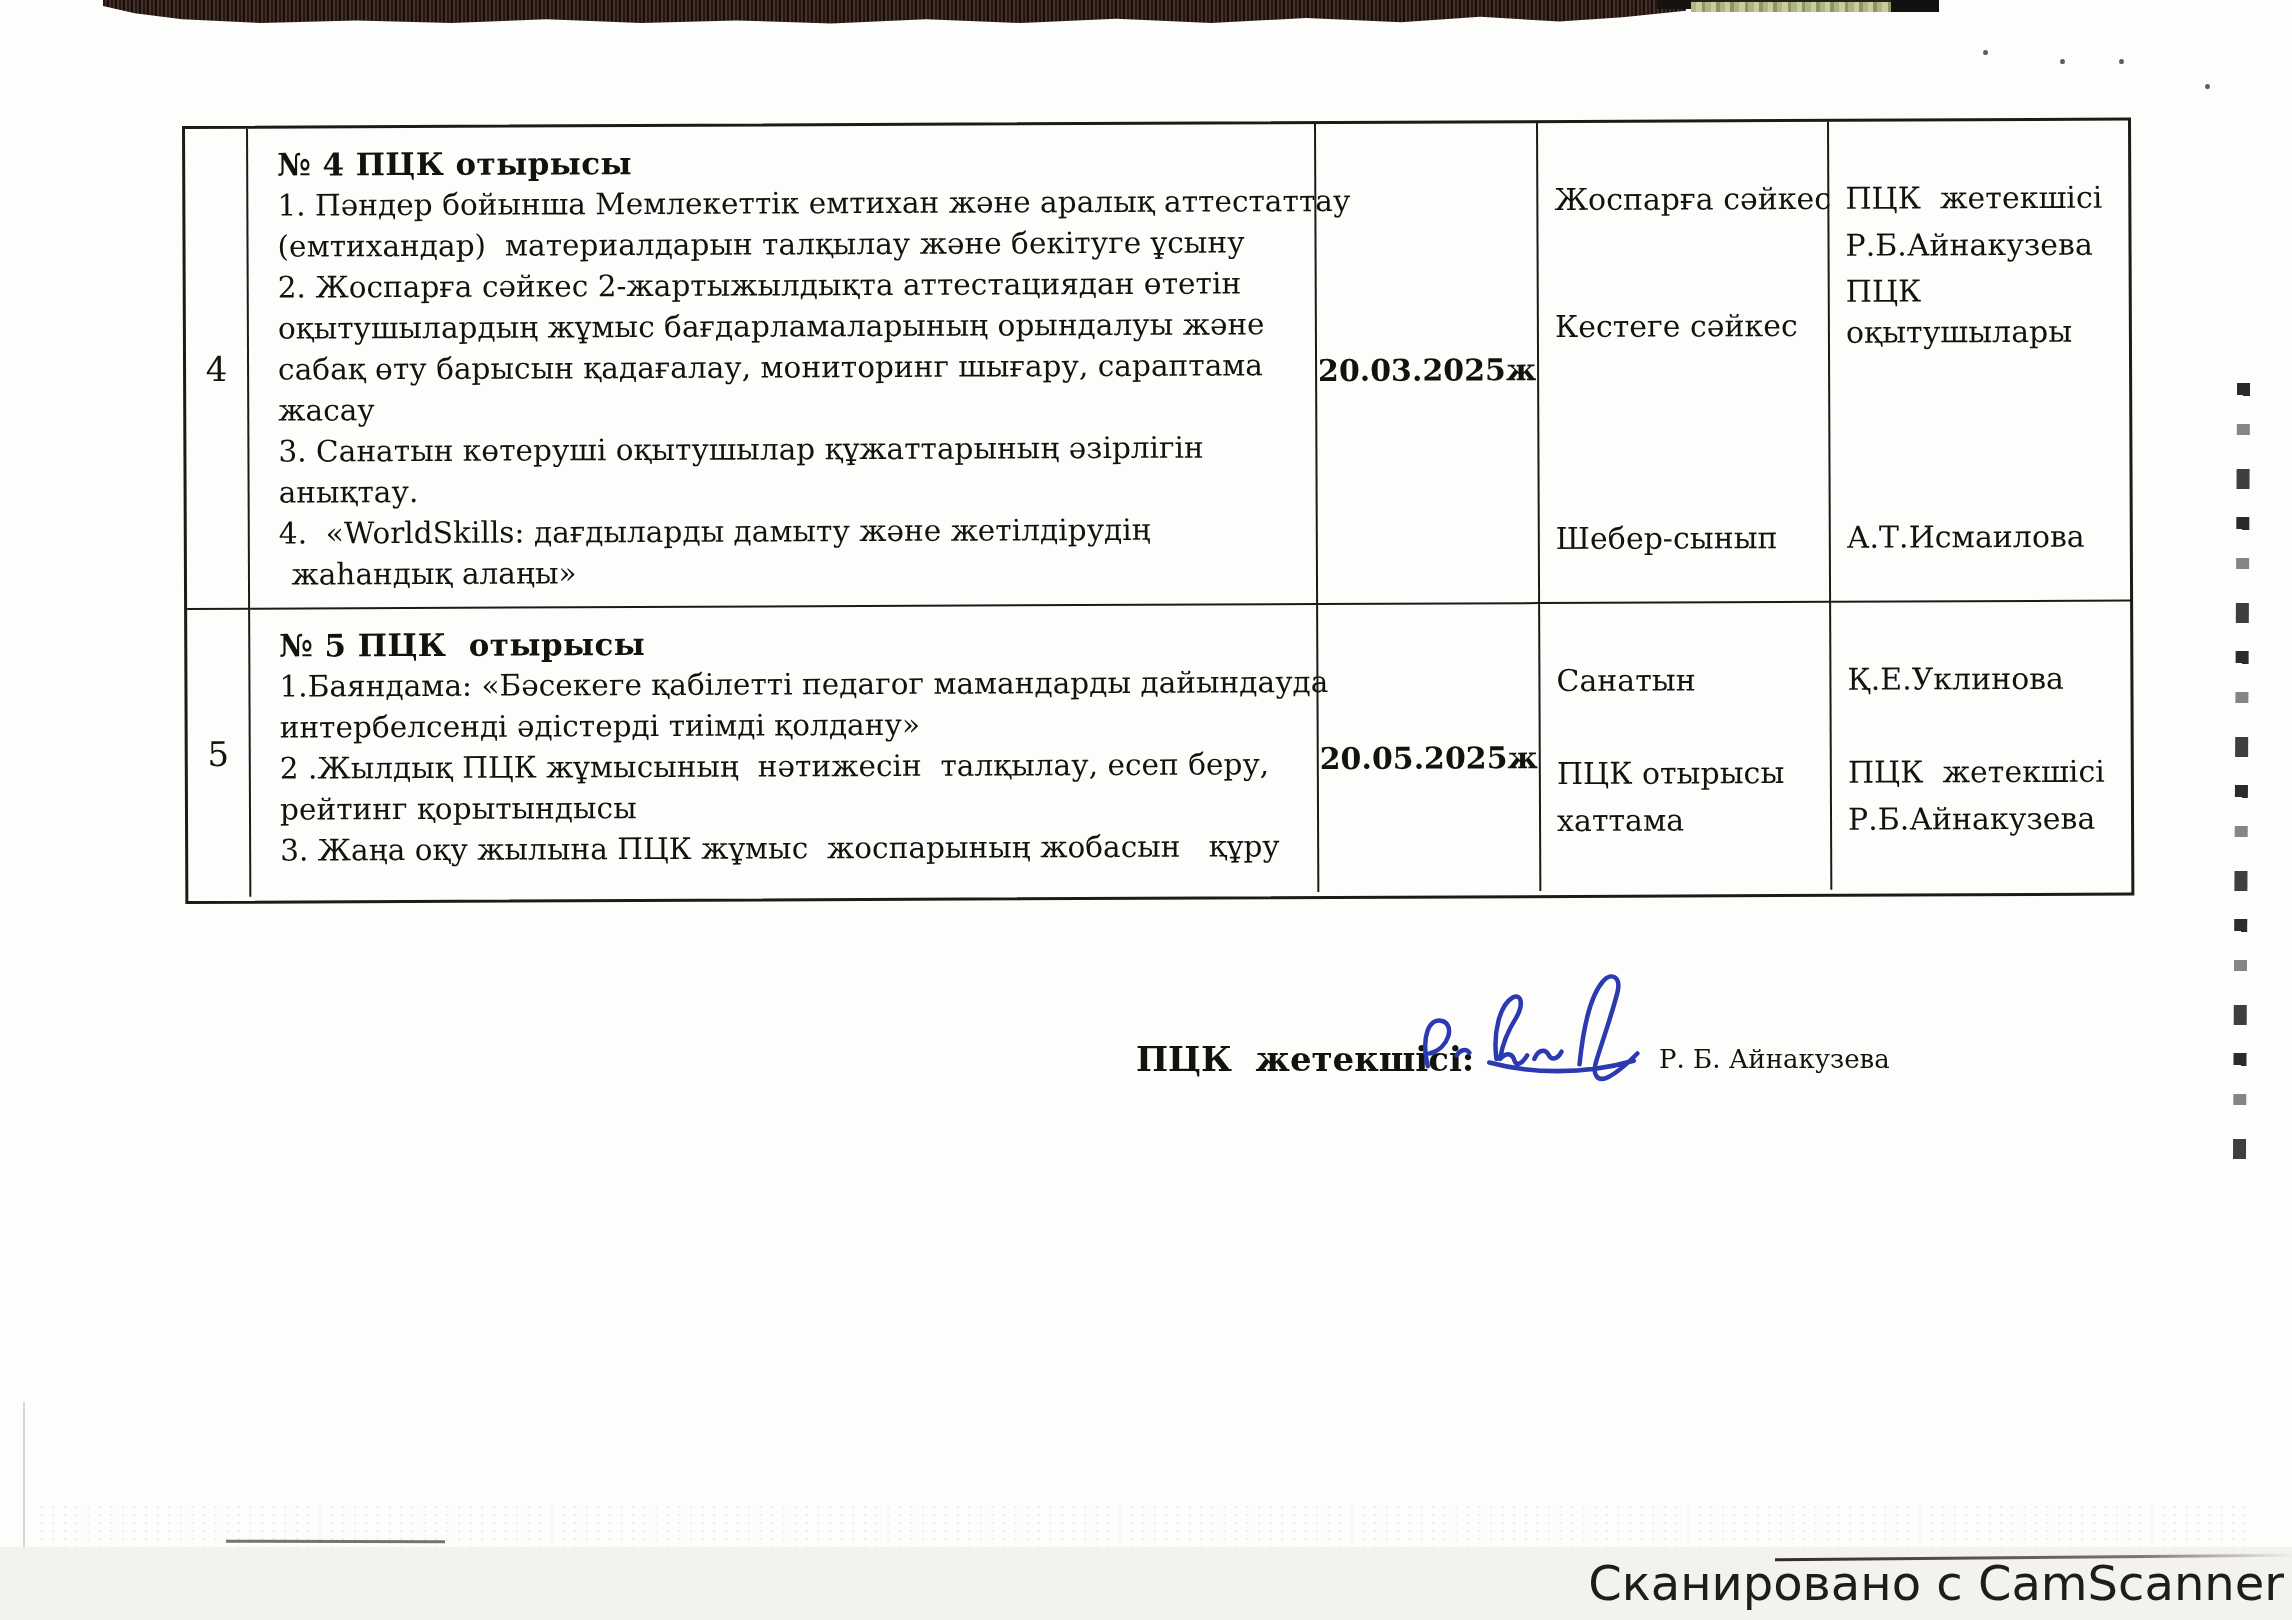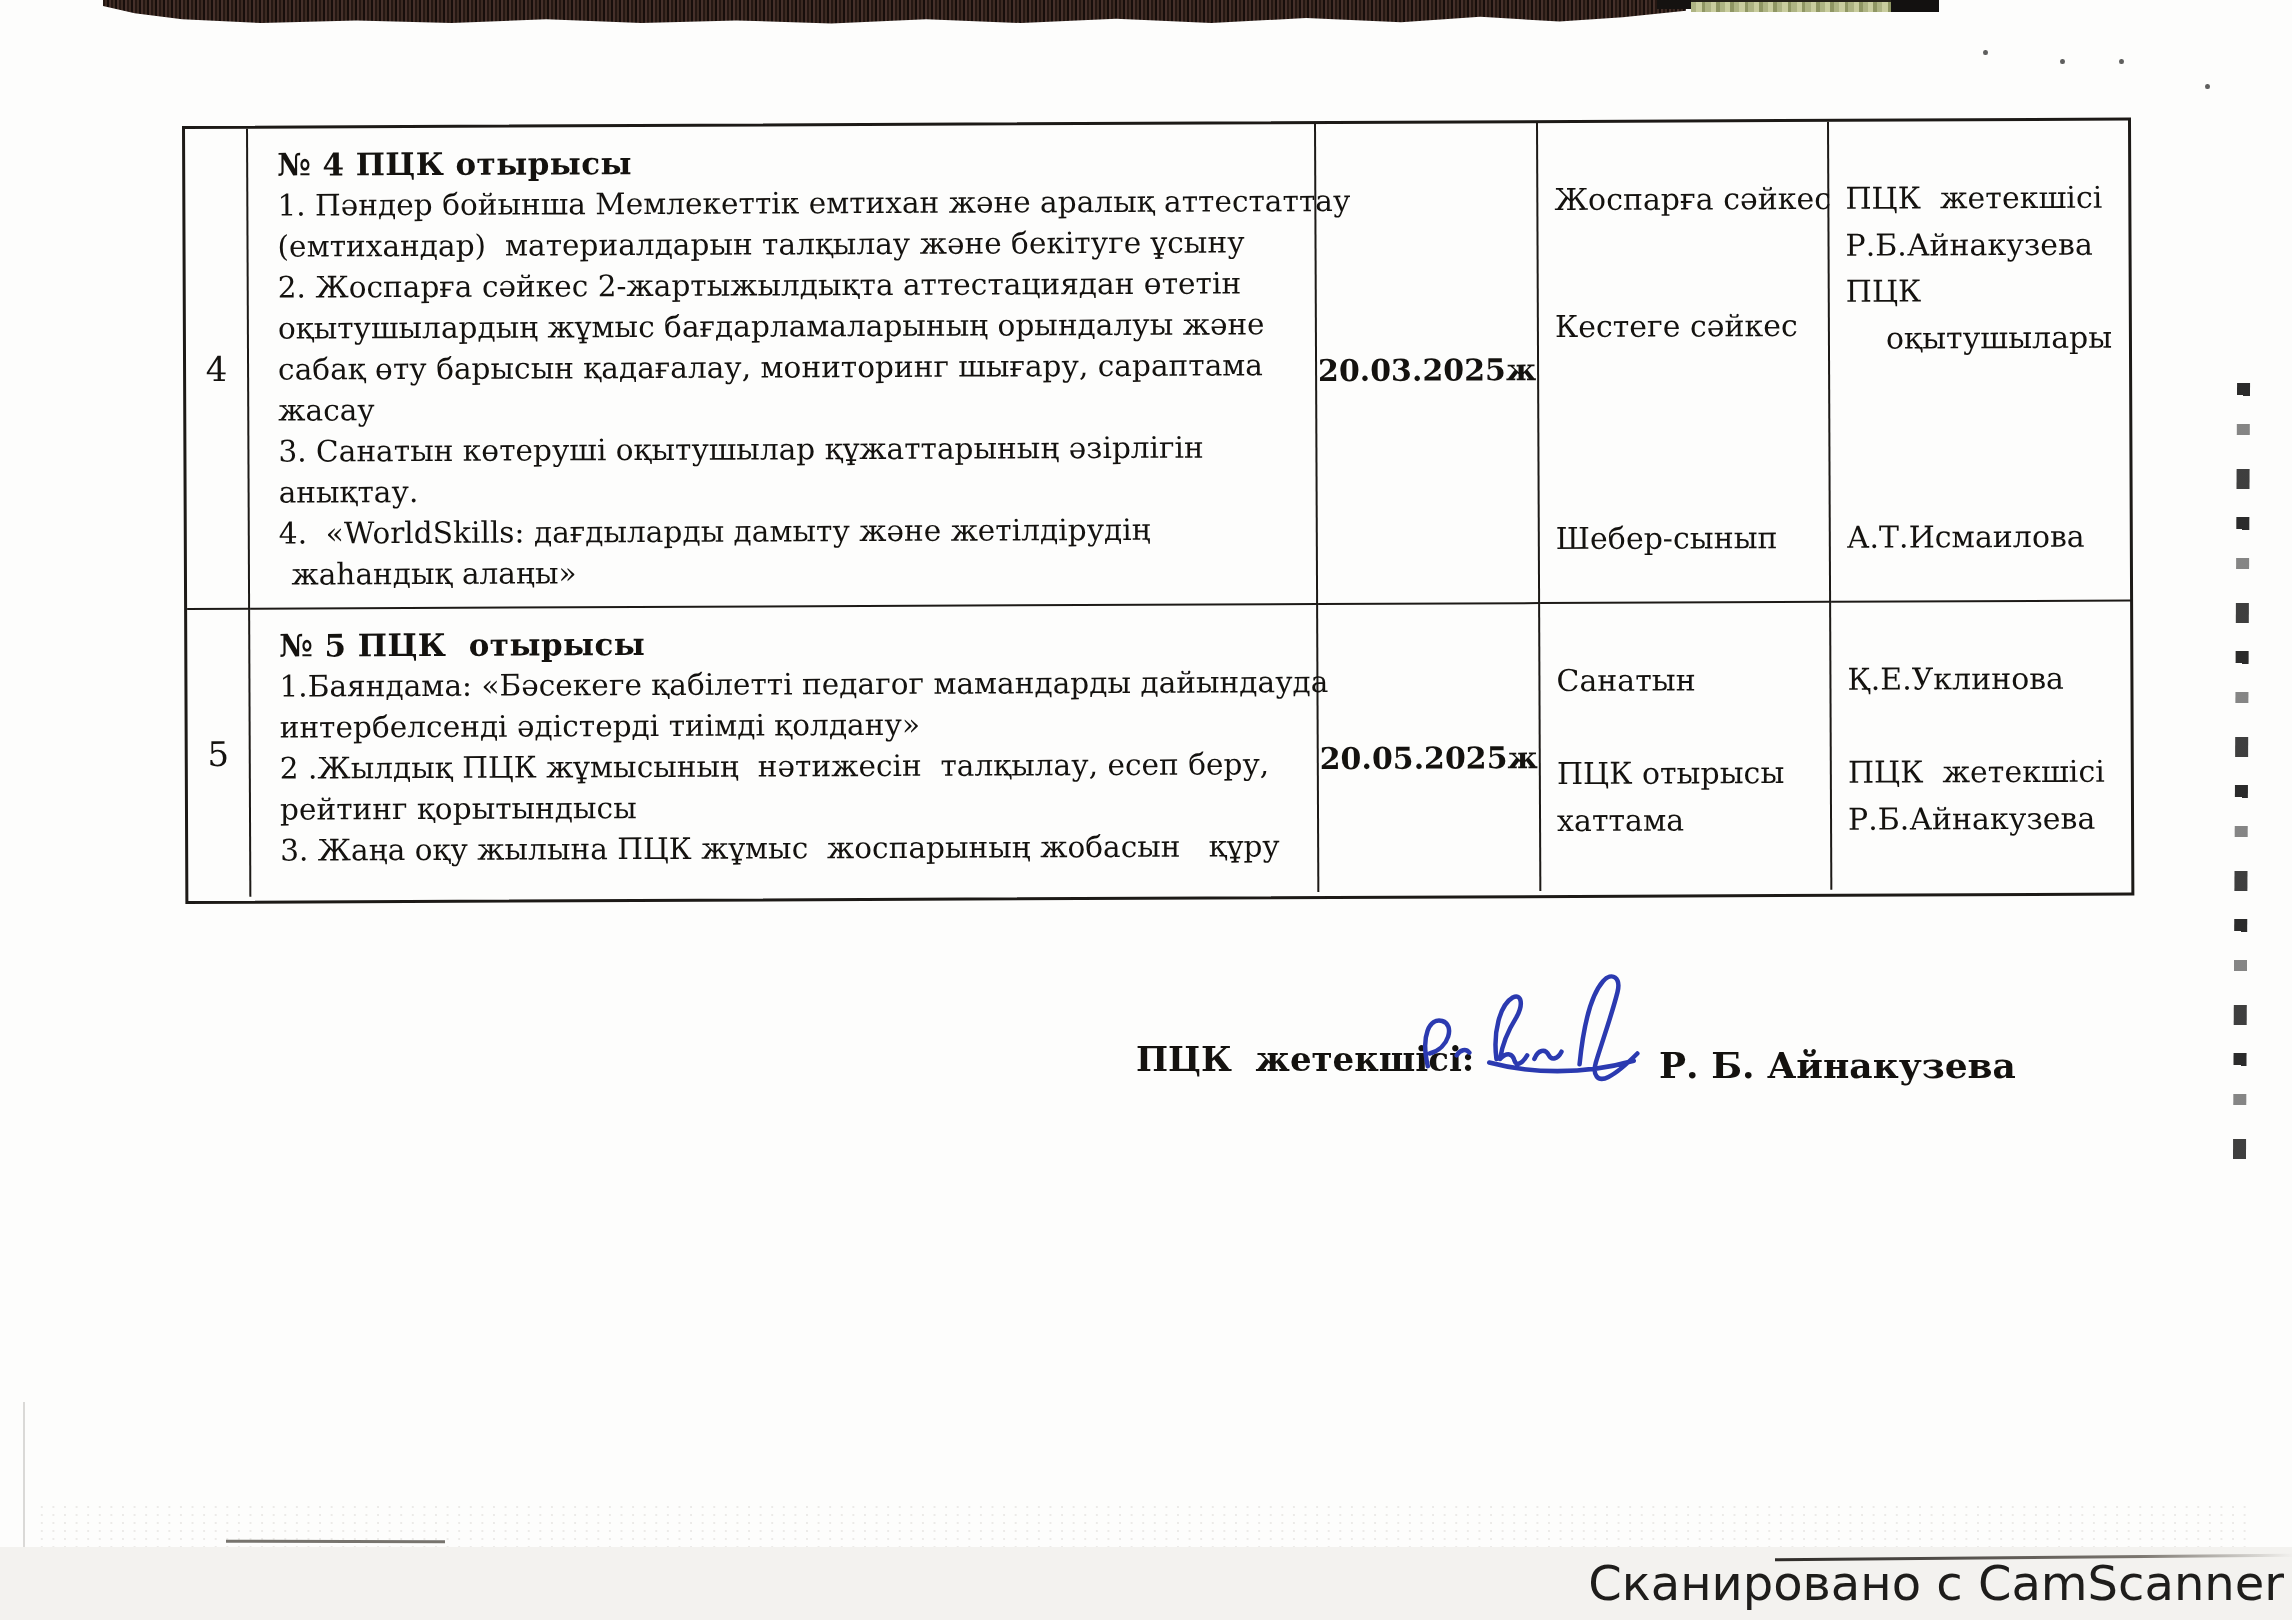--- a/index.html
+++ b/index.html
@@ -60,27 +60,27 @@
   .cell-content{padding:16px 18px 0 29px;}
   .cell-content .line{white-space:pre;font-size:29.6px;line-height:41px;}
   .cell-content .line.title{font-weight:700;font-size:31px;letter-spacing:0.4px;}
   .line.indent-sm{margin-left:12.5px;}
   .date{position:absolute;left:0;width:100%;text-align:center;font-weight:700;font-size:30px;white-space:pre;}
   .date-r4{top:229px;}
   .date-r5{top:136px;}
   .fmt-item,.resp-line{position:absolute;left:16px;font-size:30px;white-space:pre;}
   
   .f4-0{top:59px;} .f4-1{top:186px;} .f4-2{top:398px;}
-  .r4-0{top:59px;} .r4-1{top:106px;} .r4-2{top:152px;} .r4-3{top:199px;margin-left:40px;} .r4-4{top:398px;}
+  .r4-0{top:59px;} .r4-1{top:106px;} .r4-2{top:152px;} .r4-3{top:193px;} .r4-4{top:398px;}
   
   .f5-0{top:59px;} .f5-1{top:152px;} .f5-2{top:199px;}
   .r5-0{top:59px;} .r5-1{top:152px;} .r5-2{top:199px;}
   
   .sig-label{position:absolute;left:1130px;top:1039px;font-weight:700;font-size:34px;white-space:pre;margin-left:6px;}
-  .sig-name{position:absolute;left:1659px;top:1044px;font-weight:700;font-size:36px;white-space:pre;}
+  .sig-name{position:absolute;left:1659px;top:1044px;font-weight:400;font-size:26px;white-space:pre;}
   .sig-svg{position:absolute;left:1402px;top:965px;width:272px;height:140px;}
   
   .watermark{
     position:absolute;right:9px;top:1555px;
     font-family:"DejaVu Sans","Liberation Sans",sans-serif;
     font-size:48px;color:#1e1d1b;white-space:pre;
   }
 </style>
 </head>
 <body>

